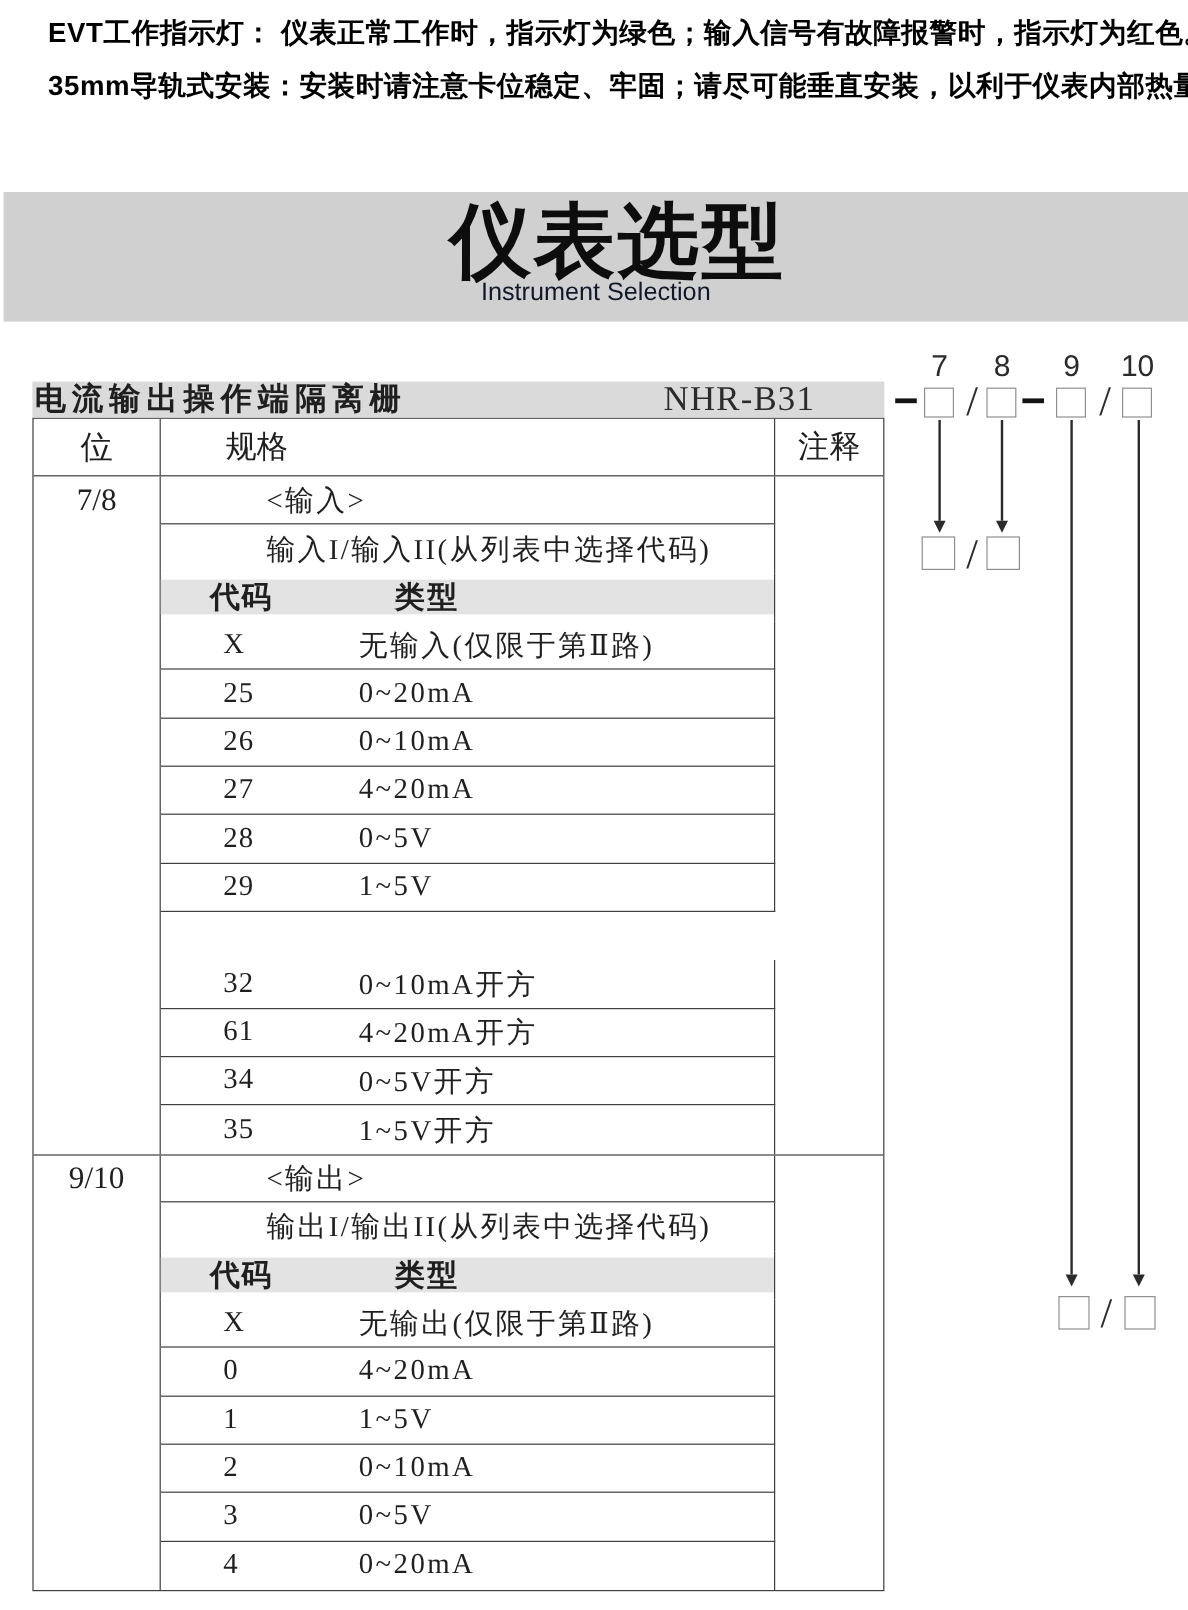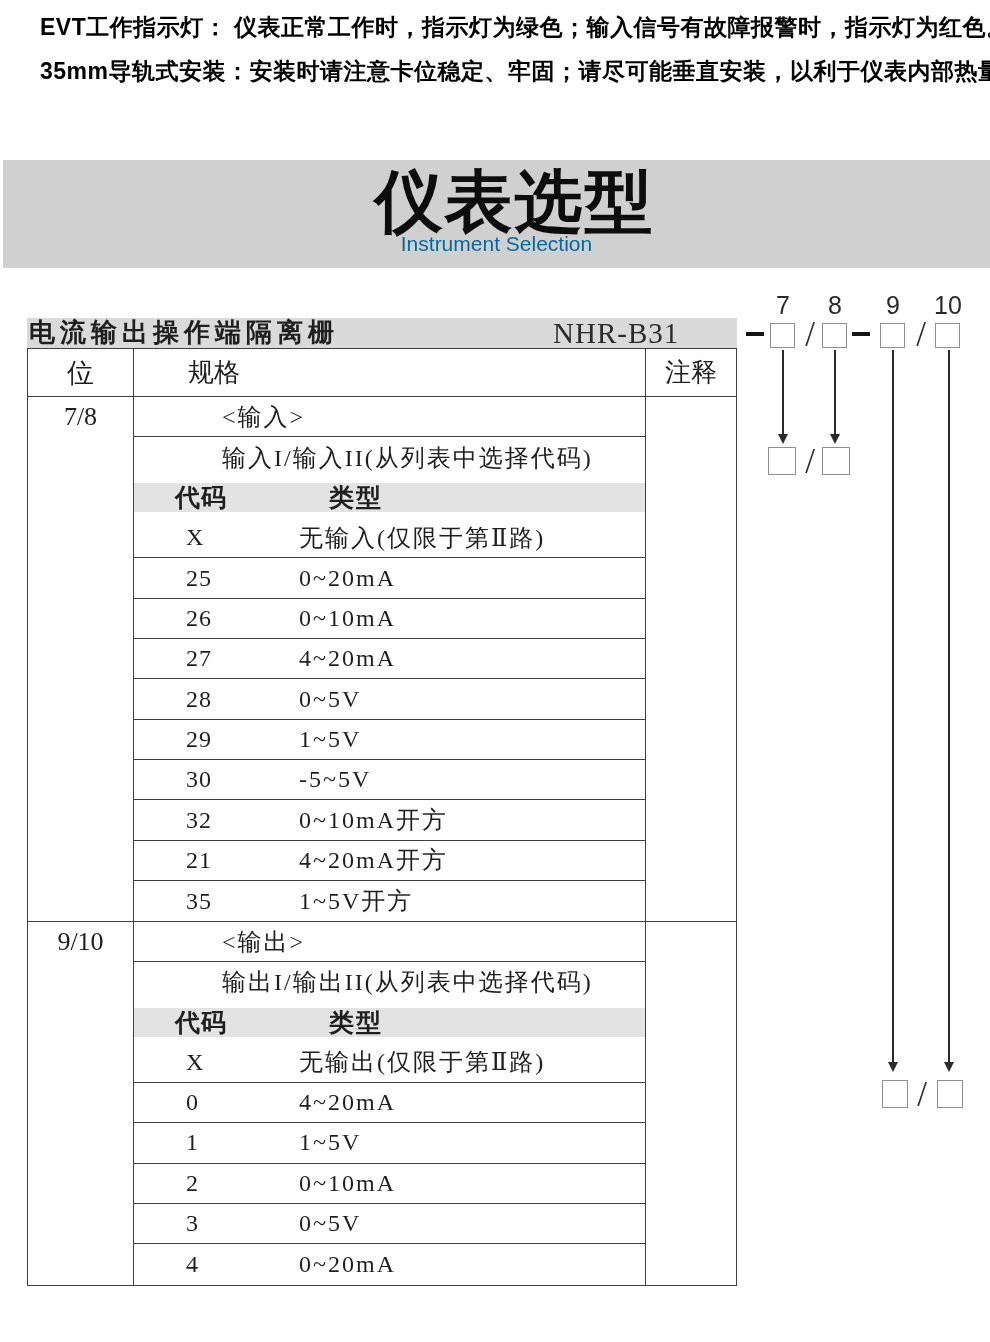--- a/index.html
+++ b/index.html
@@ -21,21 +21,21 @@
          font-family:"Liberation Sans","DejaVu Sans",sans-serif;
          font-weight:bold;font-size:23px;color:#000;letter-spacing:0.5px;}
   .notes p{margin:0 0 14px 0;line-height:30px;white-space:nowrap;}
 
   
   .banner{position:absolute;left:3px;top:160px;width:987px;height:108px;
           background:var(--banner-gray);display:flex;flex-direction:column;
           align-items:center;justify-content:center;
           font-family:"Liberation Sans","DejaVu Sans",sans-serif;color:#0d0d0d;}
   .banner-title{font-size:68px;font-weight:bold;letter-spacing:2px;line-height:58px;margin-left:36px;}
-  .banner-subtitle{font-size:21px;line-height:24px;margin-top:2px;color:#0369a1;}
+  .banner-subtitle{font-size:21px;line-height:24px;margin-top:2px;color:#0f172a;}
 
   
   .seltable{position:absolute;left:27px;top:318px;width:710px;}
   .prod-band{height:30px;background:var(--band-gray);position:relative;
              display:flex;align-items:center;}
   .prod-name{font-size:26px;font-weight:bold;letter-spacing:5px;margin-left:2px;
              line-height:30px;white-space:nowrap;}
   .prod-model{position:absolute;left:526px;top:-1px;font-size:29px;letter-spacing:1px;
               line-height:32px;color:#2b2b2b;}
   .table-body{border-top:1.3px solid var(--line);border-bottom:1.3px solid var(--line);
@@ -169,39 +169,43 @@
           <div class="trow">
             <div class="cell cell-bit"></div>
             <div class="cell cell-spec">
               <span class="code">29</span>
               <span class="type">1~5V</span>
             </div>
             <div class="cell cell-note"></div>
           </div>
           <div class="trow">
             <div class="cell cell-bit"></div>
-            <div class="cell cell-spec">
-              <span class="code">30</span>
-              <span class="type">-5~5V</span>
-            </div>
             <div class="cell cell-note"></div>
           </div>
           <div class="trow">
             <div class="cell cell-bit"></div>
             <div class="cell cell-spec">
               <span class="code">32</span>
               <span class="type">0~10mA开方</span>
             </div>
             <div class="cell cell-note"></div>
           </div>
           <div class="trow">
             <div class="cell cell-bit"></div>
             <div class="cell cell-spec">
-              <span class="code">21</span>
+              <span class="code">61</span>
               <span class="type">4~20mA开方</span>
+            </div>
+            <div class="cell cell-note"></div>
+          </div>
+          <div class="trow">
+            <div class="cell cell-bit"></div>
+            <div class="cell cell-spec">
+              <span class="code">34</span>
+              <span class="type">0~5V开方</span>
             </div>
             <div class="cell cell-note"></div>
           </div>
           <div class="trow">
             <div class="cell cell-bit"></div>
             <div class="cell cell-spec no-line">
               <span class="code">35</span>
               <span class="type">1~5V开方</span>
             </div>
             <div class="cell cell-note"></div>

